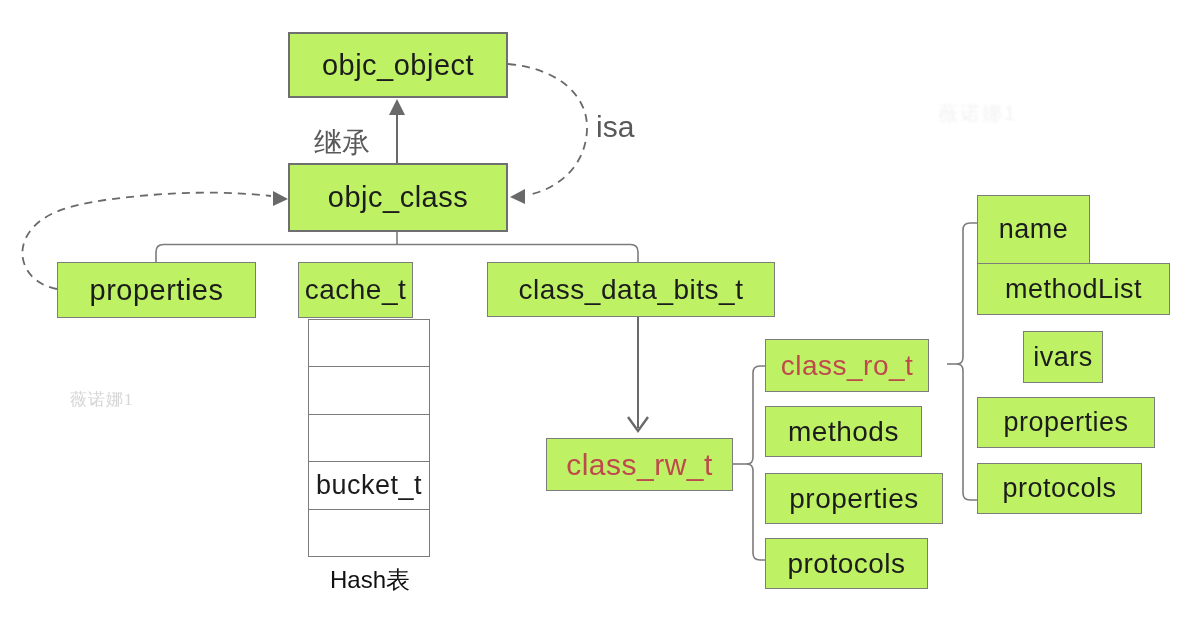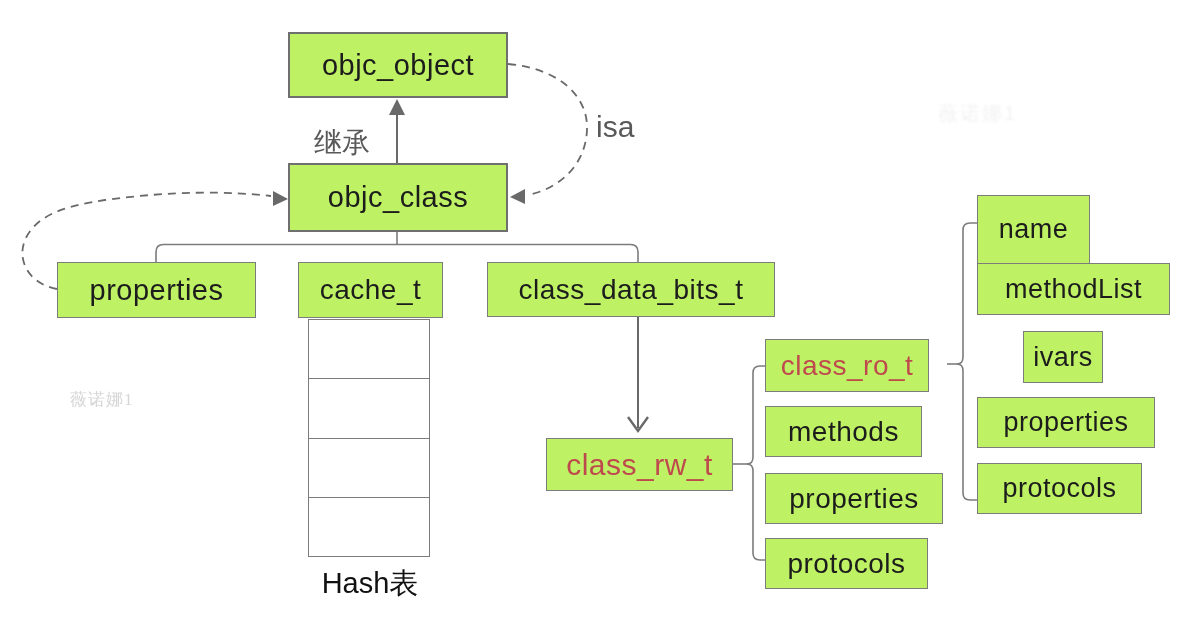--- a/index.html
+++ b/index.html
@@ -42,21 +42,21 @@
   .cache-row{
     flex:1;display:flex;align-items:center;justify-content:center;
     border-top:1.4px solid var(--border);
     color:var(--text);font-size:27px;letter-spacing:0.5px;
   }
   .cache-row:first-child{border-top:none;}
   .float-label{position:absolute;color:var(--muted);}
   .lbl-inherit{left:314px;top:124px;font-size:28px;}
   .lbl-isa{left:596px;top:110px;font-size:30px;}
   .lbl-hash{left:299px;top:564px;width:142px;text-align:center;
-    font-size:29px;color:#111;}
+    font-size:24px;color:#111;}
   .watermark{position:absolute;left:70px;top:388px;font-size:17px;
     color:var(--wm);letter-spacing:1px;font-family:Liberation Serif, serif;}
   .watermark-faint{position:absolute;left:938px;top:100px;font-size:20px;
     color:var(--wm-faint);letter-spacing:2px;filter:blur(1px);}
 </style>
 </head>
 <body>
 
 <div id="canvas">
 
@@ -86,21 +86,21 @@
     <path class="dashed" d="M508,64 C556,68 588,94 587,129 C586,166 558,189 528,195"></path>
     <polygon class="ah" points="510,197 525,189 525,204"></polygon>
   </svg>
 
   <div class="node thick" style="left:288px;top:32px;width:220px;height:66px">objc_object</div>
 
   <div class="node thick" style="left:288px;top:163px;width:220px;height:69px">objc_class</div>
 
   <div class="node" style="left:57px;top:262px;width:199px;height:56px;font-size:29px">properties</div>
 
-  <div class="node" style="left:298px;top:262px;width:145px;height:56px">cache_t</div>
+  <div class="node" style="left:298px;top:262px;width:115px;height:56px">cache_t</div>
 
   <div class="node" style="left:487px;top:262px;width:288px;height:55px">class_data_bits_t</div>
 
   <div class="node red rw" style="left:546px;top:438px;width:187px;height:53px">class_rw_t</div>
 
   <div class="node red" style="left:765px;top:339px;width:164px;height:53px">class_ro_t</div>
 
   <div class="node" style="left:765px;top:406px;width:157px;height:51px">methods</div>
 
   <div class="node" style="left:765px;top:473px;width:178px;height:51px">properties</div>
@@ -114,20 +114,21 @@
   <div class="node small" style="left:1023px;top:331px;width:80px;height:52px">ivars</div>
 
   <div class="node small" style="left:977px;top:397px;width:178px;height:51px">properties</div>
 
   <div class="node small" style="left:977px;top:463px;width:165px;height:51px">protocols</div>
 
   <div class="cache-table">
     <div class="cache-row"></div>
     <div class="cache-row"></div>
     <div class="cache-row"></div>
+    <div class="cache-row">bucket_t</div>
     <div class="cache-row"></div>
   </div>
 
   <div class="float-label lbl-inherit">继承</div>
   <div class="float-label lbl-isa">isa</div>
   <div class="float-label lbl-hash">Hash表</div>
   <div class="watermark">薇诺娜1</div>
   <div class="watermark-faint">薇诺娜1</div>
 
 </div>

